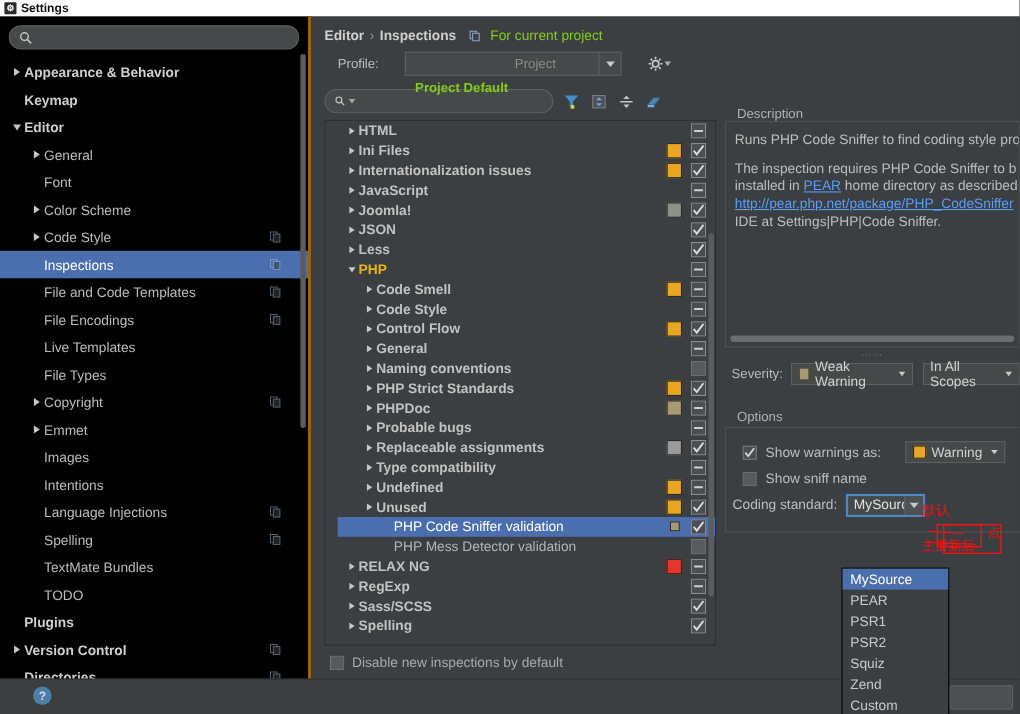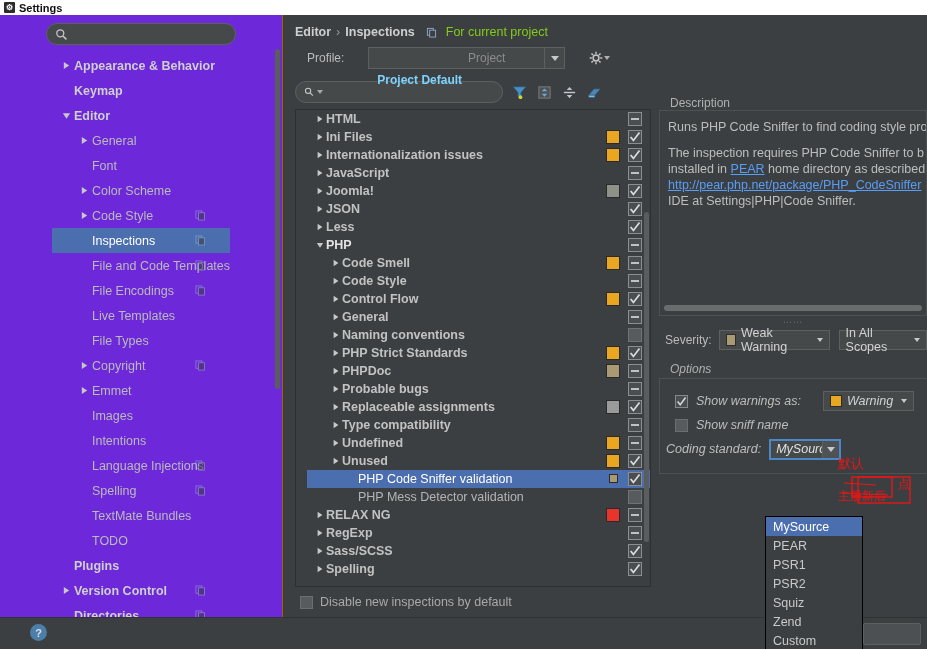--- a/index.html
+++ b/index.html
@@ -19,22 +19,22 @@
   #titlebar .tb-icon{
     width:11px;height:11px;background:#2B2B2B;border-radius:1px;margin-right:4px;
     display:inline-flex;align-items:center;justify-content:center;color:#fff;font-size:8px;
     flex:0 0 auto;
   }
   
   #root{ position:absolute; top:15px; left:0; right:0; bottom:0; display:flex; flex-direction:column; }
   #body-area{ flex:1; display:flex; min-height:0; }
   
   #sidebar{
-    width:283px; flex:0 0 283px; background:#6d28d9; position:relative;
-    display:flex; flex-direction:column; border-right:1px solid #a16207;align-items:center;
+    width:283px; flex:0 0 283px; background:#000000; position:relative;
+    display:flex; flex-direction:column; border-right:3px solid #a16207;
   }
   #search-wrap{ padding:8px 8px 4px 8px; }
   #search-box{
     height:22px; border:1px solid #5E6060; border-radius:11px; background:#45494A;
     display:flex; align-items:center; padding:0 8px;
   }
   #search-box .mag{ width:13px;height:13px;flex:0 0 auto;margin-right:4px; }
   #search-input{
     background:transparent;border:none;outline:none;color:#BBB;font-size:12px;
     font-family:"Liberation Sans",sans-serif; width:100%;
@@ -67,21 +67,21 @@
   #breadcrumb .bc-main{ font-weight:bold; color:#CFCFCF; }
   #breadcrumb .bc-sep{ color:#999; }
   #breadcrumb .bc-scope{ color:#84cc16; margin-left:4px; }
   .mini-ic{ width:11px;height:11px;display:inline-block;vertical-align:-1px; }
   #profile-row{ display:flex; align-items:center; gap:24px; padding:4px 12px 8px 24px; }
   #profile-row .p-lbl{ color:#BBB; }
   #profile-combo{
     width:197px;height:22px;border:1px solid #5E6060;background:#45494A;display:flex;align-items:center;
     padding-left:8px; position:relative;
   }
-  #profile-combo .val{ color:#7dd3fc; font-weight:600;margin-top:43px; }
+  #profile-combo .val{ color:#84cc16; font-weight:600;margin-top:43px; }
   #profile-combo .sub{ color:#8C8C8C; margin-left:6px; }
   #profile-combo .arrowbox{
     position:absolute;right:0;top:0;bottom:0;width:20px;border-left:1px solid #5E6060;
     display:flex;align-items:center;justify-content:center;
   }
   .caret-dn{ width:0;height:0;border-left:4px solid transparent;border-right:4px solid transparent;border-top:5px solid #C8C8C8; }
   #gear-btn{ display:flex;align-items:center;gap:1px;cursor:pointer; }
   #content-split{ flex:1; display:flex; min-height:0; }
   
   #insp-col{ width:368px; flex:0 0 368px; display:flex; flex-direction:column; padding:0 0 0 12px; min-height:0; }
@@ -96,21 +96,21 @@
   }
   .tb-ic{ width:18px;height:18px;display:flex;align-items:center;justify-content:center;cursor:pointer; }
   #insp-tree-wrap{
     flex:1; min-height:0; border:1px solid #2E2F30; background:#3C3F41; position:relative; overflow:hidden;padding-left:11px;
   }
   .i-row{ height:18px; display:flex; align-items:center; position:relative; white-space:nowrap; cursor:default; }
   .i-row.sel{ background:#4B6EAF; }
   .i-row .itw{ width:13px; flex:0 0 13px; display:flex; align-items:center; justify-content:center; }
   .i-row .ilbl{ font-size:12.5px; font-weight:bold; color:#C2C2C2; }
   .i-row.leaf .ilbl{ font-weight:normal; color:#B4B4B4; }
-  .i-row.php .ilbl{ color:#e5e5e5; }
+  .i-row.php .ilbl{ color:#eab308; }
   .i-row.sel .ilbl{ color:#FFFFFF; }
   .i-row .sw{ position:absolute; right:30px; width:14px; height:14px; top:2px; }
   .i-row .cb{ position:absolute; right:8px; width:14px; height:14px; top:2px; }
   .lv0{ padding-left:6px; }
   .lv1{ padding-left:22px; }
   .lv2{ padding-left:38px; }
   #insp-vscroll{ position:absolute; right:1px; top:102px; width:5px; height:330px; background:#5A5D5E; border-radius:3px; }
   #disable-row{ display:flex; align-items:center; gap:7px; padding:8px 0 8px 4px; }
   #disable-row .dl{ font-size:12.5px; color:#A9A9A9; }
   
@@ -786,21 +786,21 @@
               <span class="sw-box" id="sev-sw" style="background: rgb(169, 154, 115);"></span>
               <span>Weak Warning</span>
               <i class="caret-dn" style="border-left-width:3px;border-right-width:3px;border-top-width:4px;margin-left:3px;"></i>
             </div>
             <div class="combo" style="margin-left:2px;">
               <span>In All Scopes</span>
               <i class="caret-dn" style="border-left-width:3px;border-right-width:3px;border-top-width:4px;margin-left:3px;"></i>
             </div>
           </div>
 
-          <div class="grp" style="margin-top:6px;font-style:italic;">
+          <div class="grp" style="margin-top:16px;">
             <span class="grp-title">Options</span>
             <div id="options-box">
               <div class="opt-row">
                 <span class="check">
                   <svg width="13" height="13" viewBox="0 0 14 14">
                     <rect x="0.5" y="0.5" width="13" height="13" fill="#4A4E50" stroke="#8A8E90"></rect>
                     <polyline points="2.8,7 5.6,10.4 11.4,2.6" fill="none" stroke="#D6D6D6" stroke-width="1.7"></polyline>
                   </svg>
                 </span>
                 <span class="olbl">Show warnings as:</span>

